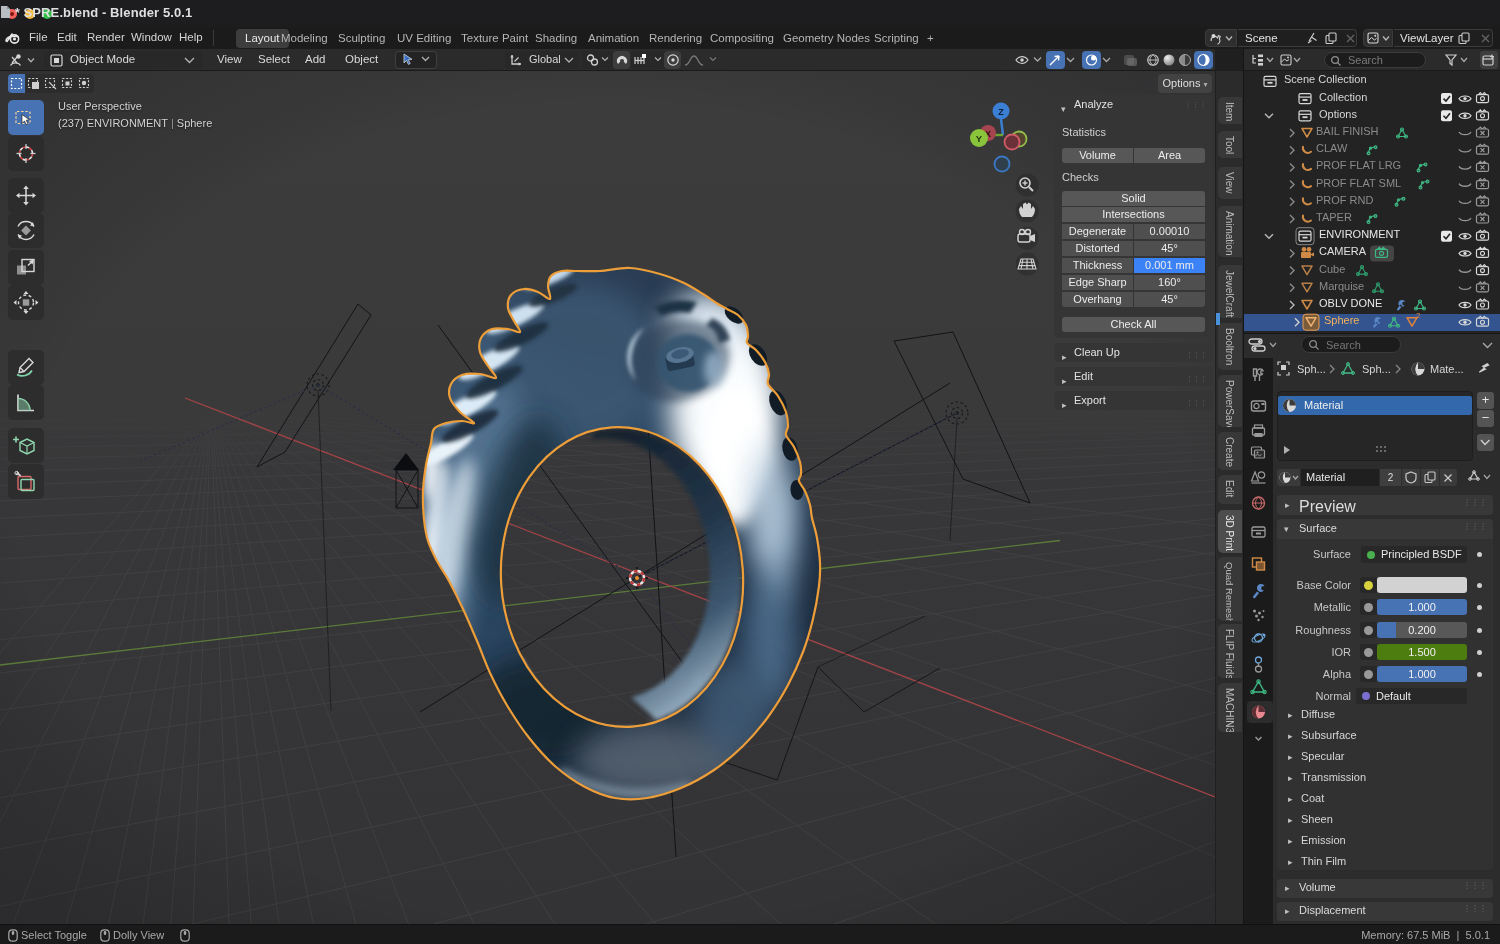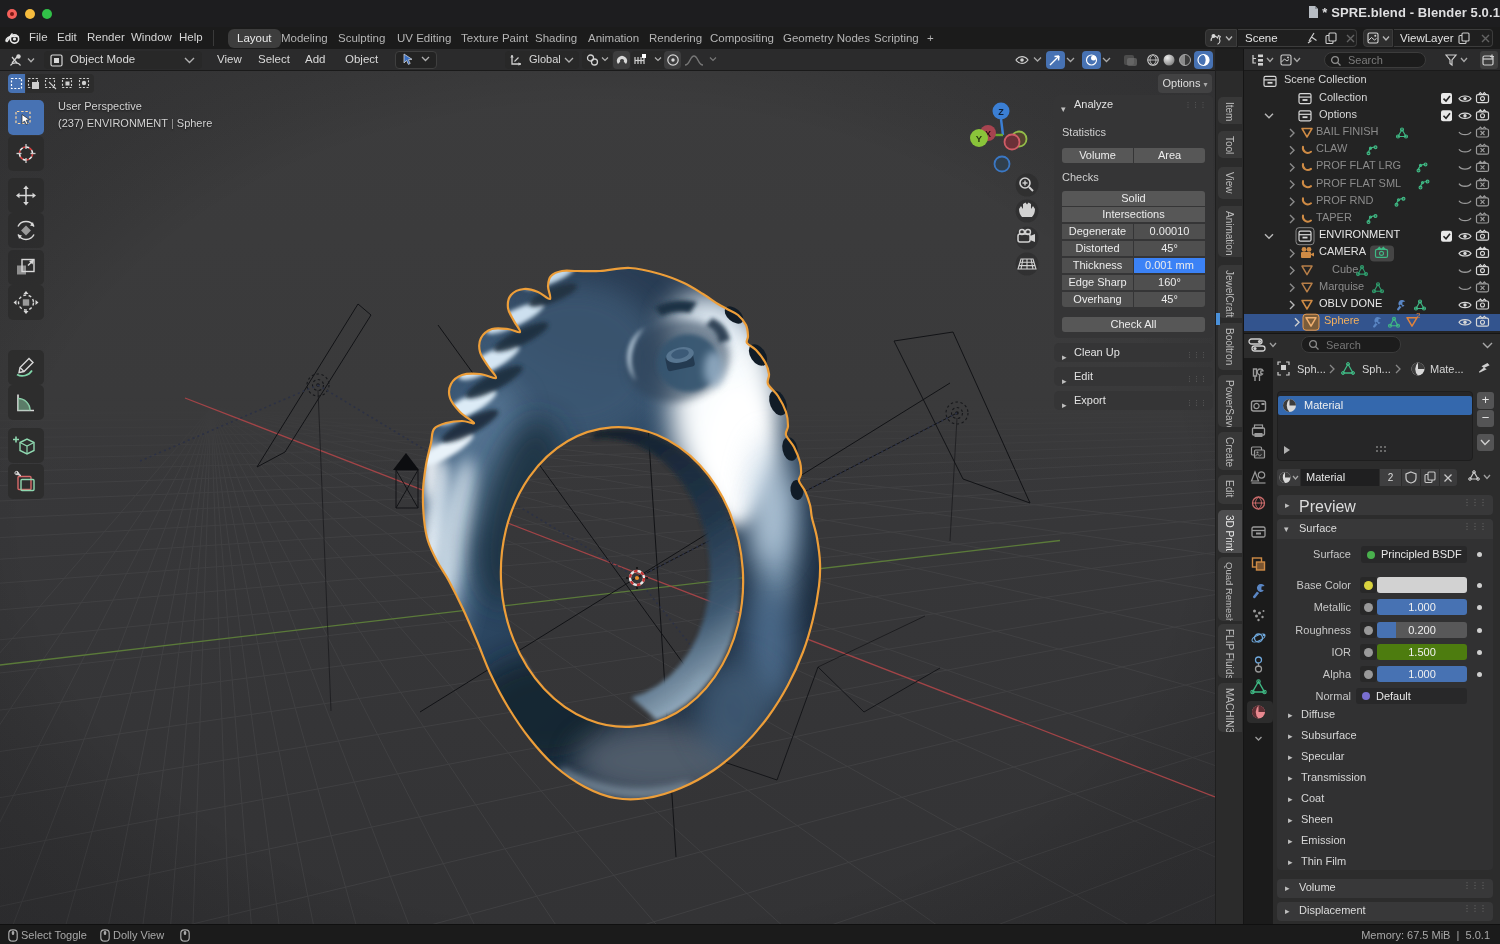--- a/index.html
+++ b/index.html
@@ -4,21 +4,21 @@
 <style>
   * { margin:0; padding:0; box-sizing:border-box; }
   html,body { width:1500px; height:944px; overflow:hidden; background:#000; }
   body { font-family:"Liberation Sans", sans-serif; -webkit-font-smoothing:antialiased; }
   .abs { position:absolute; }
   #app { position:relative; width:1500px; height:944px; background:#1f1f1f; }
 
   
   #titlebar { left:0; top:0; width:1500px; height:27px; background:#1d1d1f; }
   .tl { width:10px; height:10px; border-radius:50%; top:8.5px; }
-  #title-txt { top:5px; left:0; width:1500px; text-align:right; font-size:13px; font-weight:bold; color:#dfdfe1; letter-spacing:0.1px;}
+  #title-txt { top:5px; left:0; width:1500px; text-align:left; font-size:13px; font-weight:bold; color:#dfdfe1; letter-spacing:0.1px;}
 
   
   #topbar { left:0; top:27px; width:1500px; height:22px; background:#1b1b1b; }
   .menu-item { position:absolute; top:4px; font-size:11.5px; color:#d5d5d5; }
   .wstab { position:absolute; top:2px; height:19px; line-height:19px; font-size:11.5px; color:#b5b5b5; padding:0 9px; border-radius:4px; }
   .wstab.active { background:#3d3d3d; color:#e8e8e8; }
 
   
   #vpheader { left:0; top:49px; width:1215px; height:22px; background:#2b2b2c; border-bottom:1px solid #1a1a1a;}
   .hmenu { position:absolute; top:4px; font-size:11.5px; color:#d9d9d9; }
@@ -85,21 +85,21 @@
         <path d="M2,12 C2,9 5,7.5 8,7.5 L14,7.5 M3,12.5 L8,5" stroke-linecap="round"></path>
       </g>
       <circle cx="10.5" cy="10" r="1.6" fill="#e8e8e8"></circle>
     </svg>
     <span class="menu-item" style="left:29px;">File</span>
     <span class="menu-item" style="left:57px;">Edit</span>
     <span class="menu-item" style="left:87px;">Render</span>
     <span class="menu-item" style="left:131px;">Window</span>
     <span class="menu-item" style="left:179px;">Help</span>
     <div class="abs" style="left:213px;top:3px;width:1px;height:16px;background:#3a3a3a;"></div>
-    <span class="wstab active" style="left:228px;border-radius:6px;">Layout</span>
+    <span class="wstab active" style="left:236px;">Layout</span>
     <span class="wstab" style="left:272px;">Modeling</span>
     <span class="wstab" style="left:329px;">Sculpting</span>
     <span class="wstab" style="left:388px;">UV Editing</span>
     <span class="wstab" style="left:452px;">Texture Paint</span>
     <span class="wstab" style="left:526px;">Shading</span>
     <span class="wstab" style="left:579px;">Animation</span>
     <span class="wstab" style="left:640px;">Rendering</span>
     <span class="wstab" style="left:701px;">Compositing</span>
     <span class="wstab" style="left:774px;">Geometry Nodes</span>
     <span class="wstab" style="left:865px;">Scripting</span>
@@ -962,21 +962,21 @@
         <span class="abs" style="left:75px;top:19.6px;font-size:11px;color:#d6d6d6;white-space:nowrap;">Collection</span>
         <span class="abs" style="left:75px;top:36.8px;font-size:11px;color:#d6d6d6;white-space:nowrap;">Options</span>
         <span class="abs" style="left:72px;top:54px;font-size:11px;color:#8b8b8b;white-space:nowrap;">BAIL FINISH</span>
         <span class="abs" style="left:72px;top:71.2px;font-size:11px;color:#8b8b8b;white-space:nowrap;">CLAW</span>
         <span class="abs" style="left:72px;top:88.4px;font-size:11px;color:#8b8b8b;white-space:nowrap;">PROF FLAT LRG</span>
         <span class="abs" style="left:72px;top:105.6px;font-size:11px;color:#8b8b8b;white-space:nowrap;">PROF FLAT SML</span>
         <span class="abs" style="left:72px;top:122.80000000000001px;font-size:11px;color:#8b8b8b;white-space:nowrap;">PROF RND</span>
         <span class="abs" style="left:72px;top:140px;font-size:11px;color:#8b8b8b;white-space:nowrap;text-align:right;">TAPER</span>
         <span class="abs" style="left:75px;top:157.2px;font-size:11px;color:#e8e8e8;white-space:nowrap;">ENVIRONMENT</span>
         <span class="abs" style="left:75px;top:174.4px;font-size:11px;color:#e0e0e0;white-space:nowrap;">CAMERA</span>
-        <span class="abs" style="left:75px;top:191.6px;font-size:11px;color:#8b8b8b;white-space:nowrap;margin-left:13px;">Cube</span>
+        <span class="abs" style="left:75px;top:191.6px;font-size:11px;color:#8b8b8b;white-space:nowrap;">Cube</span>
         <span class="abs" style="left:75px;top:208.8px;font-size:11px;color:#8b8b8b;white-space:nowrap;">Marquise</span>
         <span class="abs" style="left:75px;top:226px;font-size:11px;color:#e8e8e8;white-space:nowrap;">OBLV DONE</span>
         <span class="abs" style="left:80px;top:243.2px;font-size:11px;color:#f5b15c;white-space:nowrap;">Sphere</span>
         <span class="abs" style="left:172px;top:240.2px;font-size:8px;color:#e0833c;">2</span>
       </div>
   </div>
 
   <div id="props" class="abs">
     <div id="props-icons">
         <svg class="abs" style="left:0;top:0;" width="29" height="567" viewBox="0 0 29 567">

